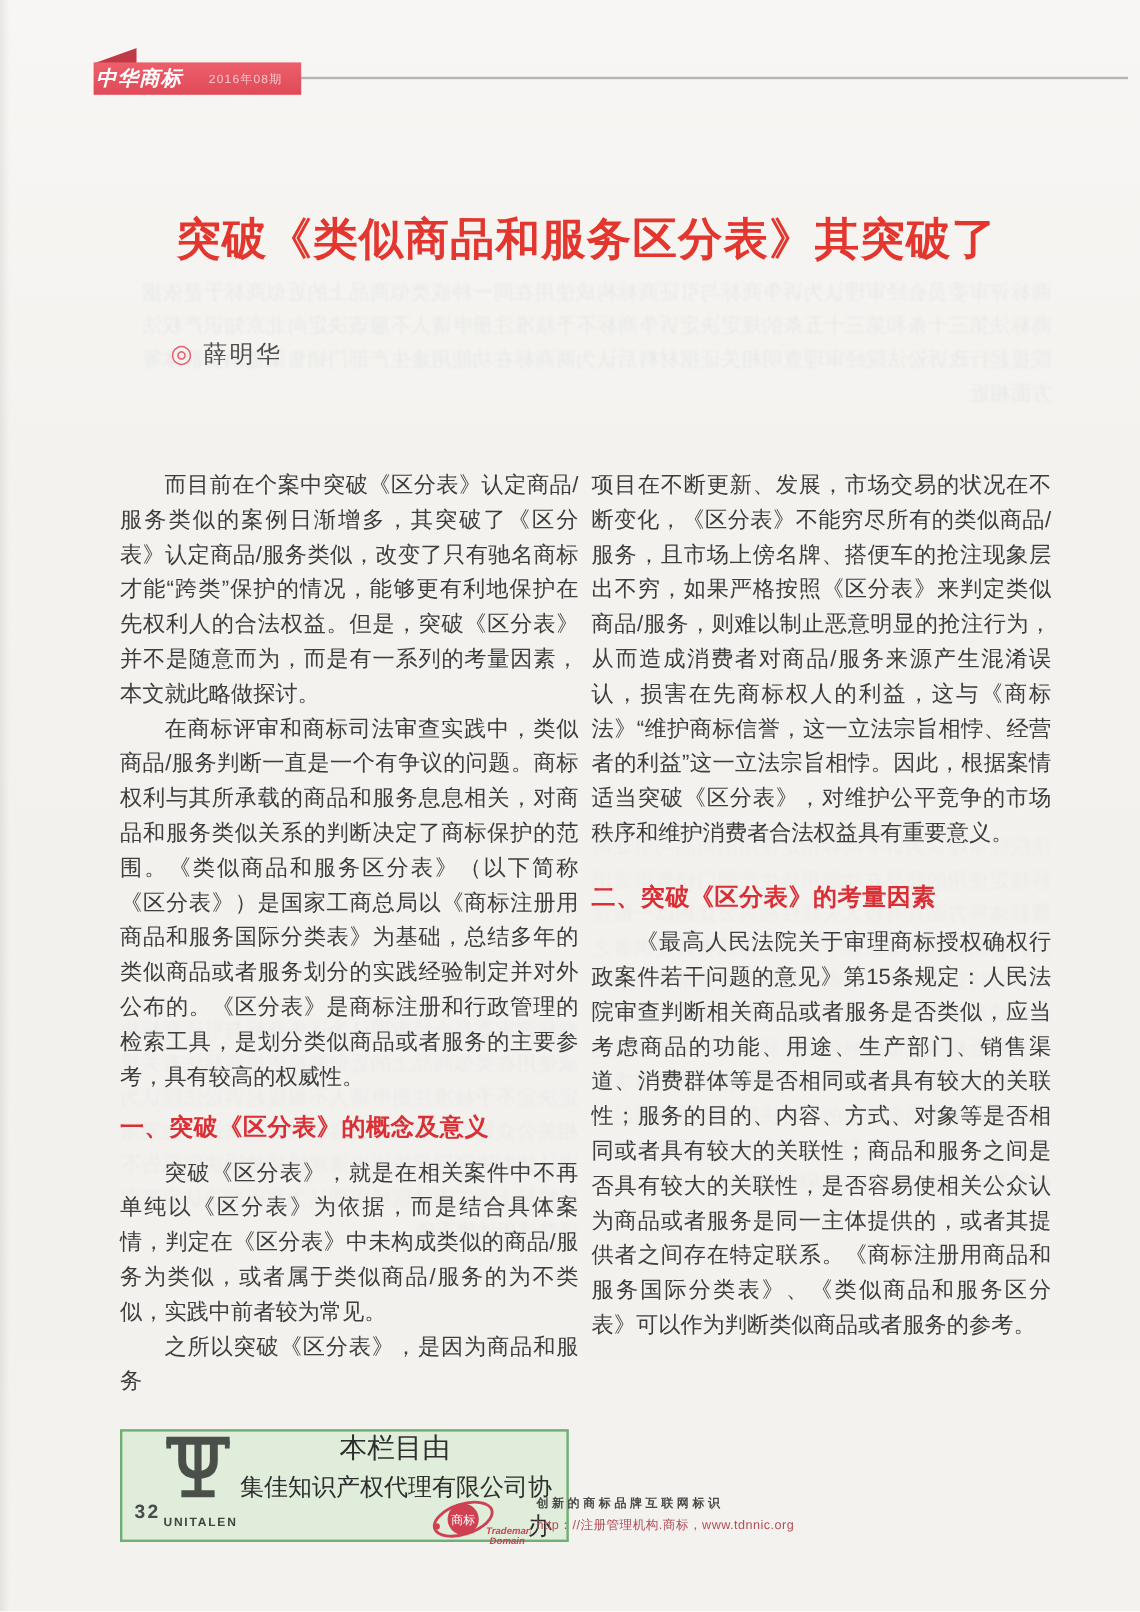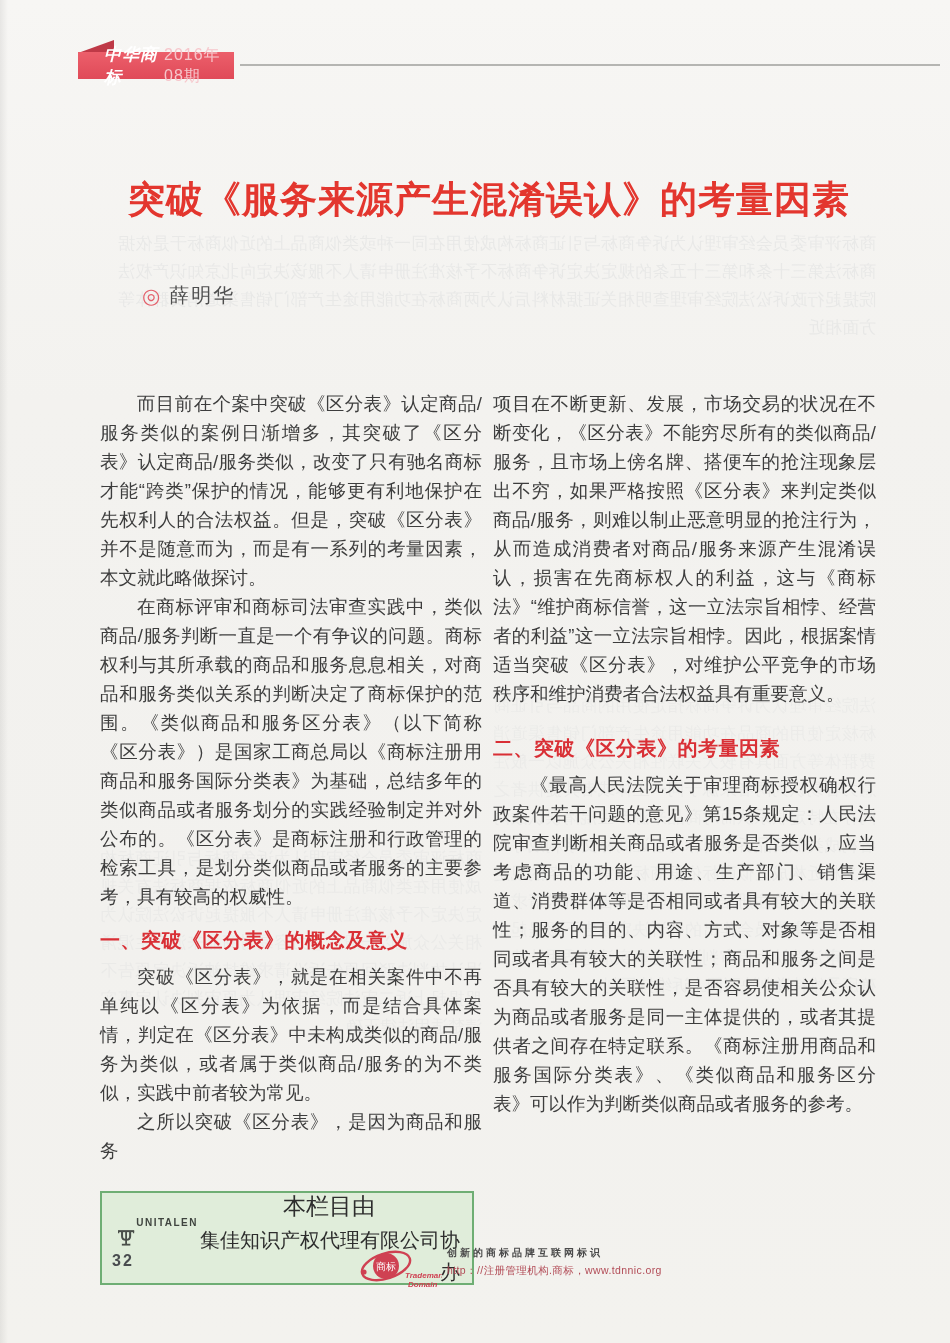--- a/index.html
+++ b/index.html
@@ -7,26 +7,26 @@
   body { font-family:"Liberation Sans","DejaVu Sans",sans-serif; }
   .page {
     position:relative; width:950px; height:1343px; overflow:hidden;
     background:linear-gradient(180deg,#f7f6f4 0%,#f3f2ef 30%,#f2f1ee 70%,#f3f2ee 100%);
   }
   .page::before{ 
     content:""; position:absolute; left:0; top:0; width:8px; height:100%;
     background:linear-gradient(90deg,rgba(90,90,90,.10),rgba(0,0,0,0)); pointer-events:none;
   }
   
-  .banner{ position:absolute; left:78px; top:52px; width:156px; height:27px;
+  .banner{ position:absolute; left:78px; top:52px; width:173px; height:27px;
     background:linear-gradient(180deg,#ec5f6b,#e04a58); display:flex; align-items:center;
-    padding-left:26px; z-index:3; }
+    padding-left:2px; z-index:3; }
   .banner-name{ color:#ffffff; font-family:"Liberation Serif","DejaVu Serif",serif;
     font-style:italic; font-weight:bold; font-size:17px; letter-spacing:1px; }
-  .banner-issue{ color:#f6c6cb; font-size:16px; margin-left:6px; letter-spacing:1px; }
+  .banner-issue{ color:#f6c6cb; font-size:10px; margin-left:22px; letter-spacing:1px; }
   .banner-fold{ position:absolute; left:78px; top:40px; width:36px; height:13px;
     background:#bf3947; clip-path:polygon(0 100%,100% 0,100% 100%); z-index:2; }
   .header-rule{ position:absolute; left:240px; top:64px; width:700px; height:2px;
     background:#b5b5b2; z-index:1; }
   
   .article-title{ position:absolute; left:96px; top:175px; width:786px; text-align:center;
     font-size:37px; font-weight:bold; color:#e3362e; letter-spacing:1px; z-index:2; }
   .author-row{ position:absolute; left:142px; top:282px; display:flex; align-items:center; z-index:2; }
   .author-mark{ color:#e4606b; font-size:21px; line-height:1; margin-right:9px; }
   .author-name{ color:#4e4e4e; font-size:20px; letter-spacing:2px; }
@@ -36,21 +36,21 @@
   .col-left{ left:100px; width:382px; }
   .col-right{ left:493px; width:383px; }
   .col p{ text-indent:2em; }
   .col p.no-indent{ text-indent:0; }
   .section-heading{ color:#d92f35; font-size:20px; font-weight:bold;
     margin:15px 0 7px 0; letter-spacing:0.5px; }
   .col-right .section-heading{ margin-top:26px; }
   
   .sponsor-box{ margin-top:26px; width:374px; height:94px; border:2px solid #6fae74;
     background:#e0edda; display:flex; align-items:center; padding:6px 12px 6px 14px; }
-  .sponsor-logo-wrap{ width:82px; display:flex; flex-direction:row; align-items:flex-start; }
+  .sponsor-logo-wrap{ width:82px; display:flex; flex-direction:column; align-items:flex-end; }
   .sponsor-wordmark{ font-size:10px; letter-spacing:1.5px; color:#3f443f; font-weight:bold; margin-top:1px; }
   .sponsor-text{ flex:1; text-align:center; color:#2d2d2d; font-weight:500; line-height:1.6; }
   .sponsor-line1{ font-size:23px; }
   .sponsor-line2{ font-size:20px;text-align:right; }
   
   .page-number{ position:absolute; left:112px; top:1252px; font-size:16px; font-weight:bold;
     color:#494c4f; letter-spacing:2px; z-index:2; }
   .footer-logo{ position:absolute; left:358px; top:1243px; z-index:2; }
   .footer-text{ position:absolute; left:447px; top:1246px; z-index:2; }
   .footer-tagline{ font-size:10px; font-weight:bold; color:#4a4a4a; letter-spacing:3px; }
@@ -72,21 +72,21 @@
   <div class="bleed bleed-b">商标评审委员会经审理认为诉争商标与引证商标构成使用在类似商品上的近似商标依据商标法有关规定决定不予核准注册申请人不服提起诉讼法院认为相关公众施以一般注意力容易对商品来源产生混淆误认故判决驳回原告诉讼请求维持被诉决定原告不服提起上诉二审法院经审理认为原审判决认定事实清楚适用法律正确</div>
   <div class="bleed bleed-c">法院经审理认为诉争商标指定使用的商品与引证商标核定使用的商品在功能用途生产部门销售渠道消费群体等方面具有较大关联性相关公众施以一般注意力容易认为两者来源于同一主体或者其提供者之间存在特定联系从而对商品来源产生混淆误认故两者构成类似商品诉争商标与引证商标文字构成呼叫含义相近构成近似商标依据商标法第三十条的规定应当不予核准注册据此判决驳回原告的诉讼请求维持商标评审委员会作出的被诉决定原告不服提起上诉二审法院认为原审判决认定事实清楚适用法律正确应予维持遂判决驳回上诉维持原判</div>
 
   <div class="banner-fold"></div>
   <div class="banner">
     <span class="banner-name">中华商标</span>
     <span class="banner-issue">2016年08期</span>
   </div>
   <div class="header-rule"></div>
 
-  <div class="article-title">突破《服务来源产生混淆误认》的考量因素</div>
+  <div class="article-title">突破《类似商品和服务区分表》其突破了</div>
   <div class="author-row">
     <span class="author-mark">◎</span>
     <span class="author-name">薛明华</span>
   </div>
 
   <div class="col col-left">
     <p>而目前在个案中突破《区分表》认定商品/服务类似的案例日渐增多，其突破了《区分表》认定商品/服务类似，改变了只有驰名商标才能“跨类”保护的情况，能够更有利地保护在先权利人的合法权益。但是，突破《区分表》并不是随意而为，而是有一系列的考量因素，本文就此略做探讨。</p>
     <p>在商标评审和商标司法审查实践中，类似商品/服务判断一直是一个有争议的问题。商标权利与其所承载的商品和服务息息相关，对商品和服务类似关系的判断决定了商标保护的范围。《类似商品和服务区分表》（以下简称《区分表》）是国家工商总局以《商标注册用商品和服务国际分类表》为基础，总结多年的类似商品或者服务划分的实践经验制定并对外公布的。《区分表》是商标注册和行政管理的检索工具，是划分类似商品或者服务的主要参考，具有较高的权威性。</p>
     <div class="section-heading">一、突破《区分表》的概念及意义</div>
     <p>突破《区分表》，就是在相关案件中不再单纯以《区分表》为依据，而是结合具体案情，判定在《区分表》中未构成类似的商品/服务为类似，或者属于类似商品/服务的为不类似，实践中前者较为常见。</p>

